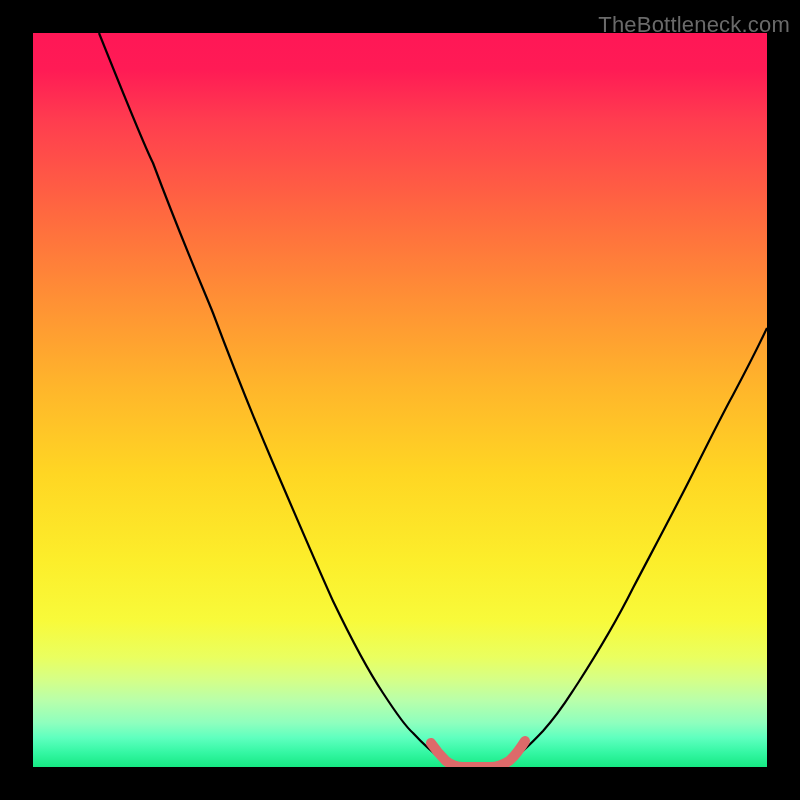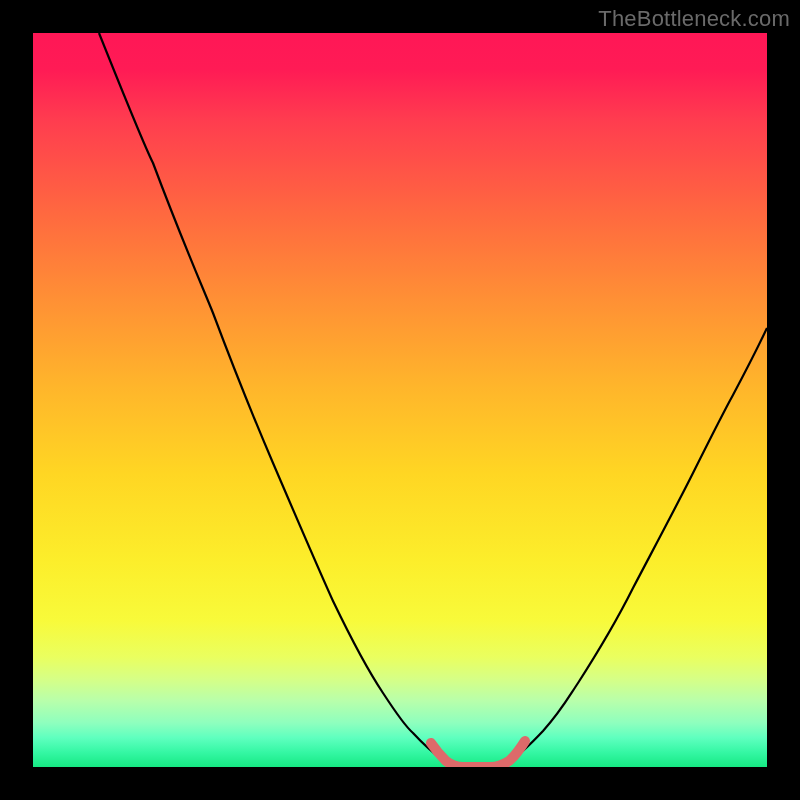--- a/index.html
+++ b/index.html
@@ -54,21 +54,21 @@
   }
   svg.curve {
     position: absolute;
     left: 0;
     top: 0;
     width: 100%;
     height: 100%;
   }
   .watermark {
     position: absolute;
-    top: 6px;
+    top: 12px;
     right: 10px;
     color: #6a6a6a;
     font-size: 22px;
     font-weight: 400;
     letter-spacing: 0.2px;
   }
 </style>
 </head>
 <body>
 

